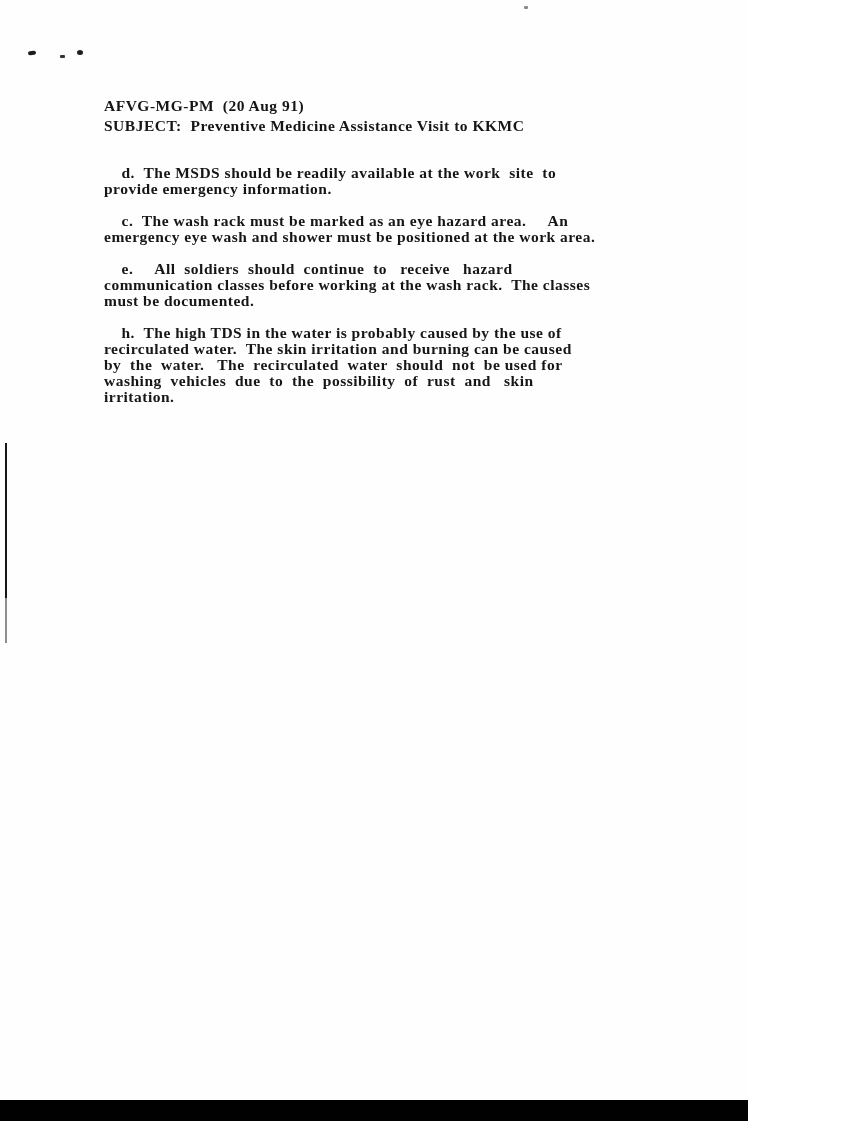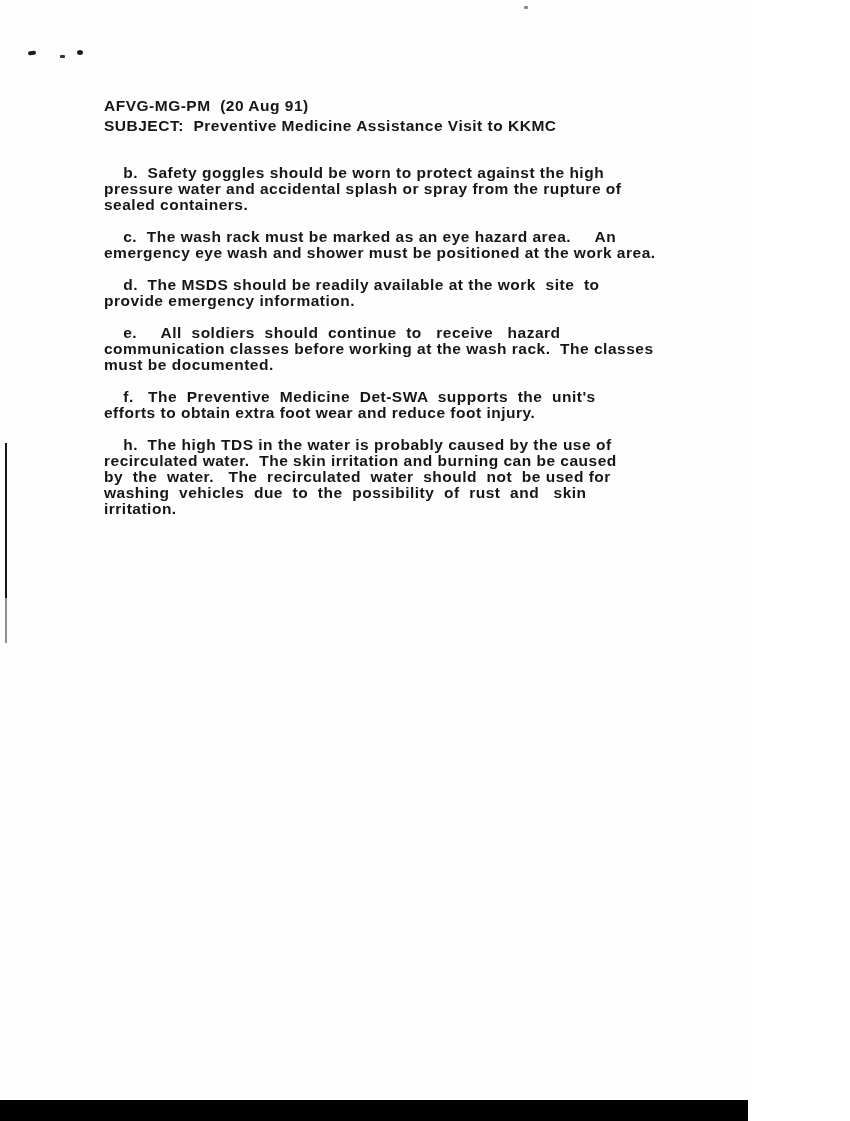--- a/index.html
+++ b/index.html
@@ -6,21 +6,21 @@
     margin: 0;
     padding: 0;
     background: #ffffff;
   }
   #page {
     position: relative;
     width: 748px;
     height: 1121px;
     background: #fefefe;
     overflow: hidden;
-    font-family: Liberation Sans, sans-serif;
+    font-family: Liberation Serif, serif;
   }
   
   .tw {
     color: #161616;
     font-weight: bold;
     font-size: 15.5px;
     letter-spacing: 0.5px;
     white-space: pre;
   }
   #doc-body {
@@ -70,32 +70,27 @@
   <div id="left-line-light"></div>
 
   <div id="doc-body">
 
     <div id="doc-header">
       <div class="tw hline">AFVG-MG-PM  (20 Aug 91)</div>
       <div class="tw hline">SUBJECT:  Preventive Medicine Assistance Visit to KKMC</div>
     </div>
 
     <div id="paragraphs">
-      <div class="tw para">    b.  Safety goggles should be worn to protect against the high
-pressure water and accidental splash or spray from the rupture of
-sealed containers.</div>
+      <div class="tw para">    d.  The MSDS should be readily available at the work  site  to
+provide emergency information.</div>
       <div class="tw para">    c.  The wash rack must be marked as an eye hazard area.     An
 emergency eye wash and shower must be positioned at the work area.</div>
-      <div class="tw para">    d.  The MSDS should be readily available at the work  site  to
-provide emergency information.</div>
       <div class="tw para">    e.     All  soldiers  should  continue  to   receive   hazard
 communication classes before working at the wash rack.  The classes
 must be documented.</div>
-      <div class="tw para">    f.   The  Preventive  Medicine  Det-SWA  supports  the  unit's
-efforts to obtain extra foot wear and reduce foot injury.</div>
       <div class="tw para">    h.  The high TDS in the water is probably caused by the use of
 recirculated water.  The skin irritation and burning can be caused
 by  the  water.   The  recirculated  water  should  not  be used for
 washing  vehicles  due  to  the  possibility  of  rust  and   skin
 irritation.</div>
     </div>
 
   </div>
 
 

